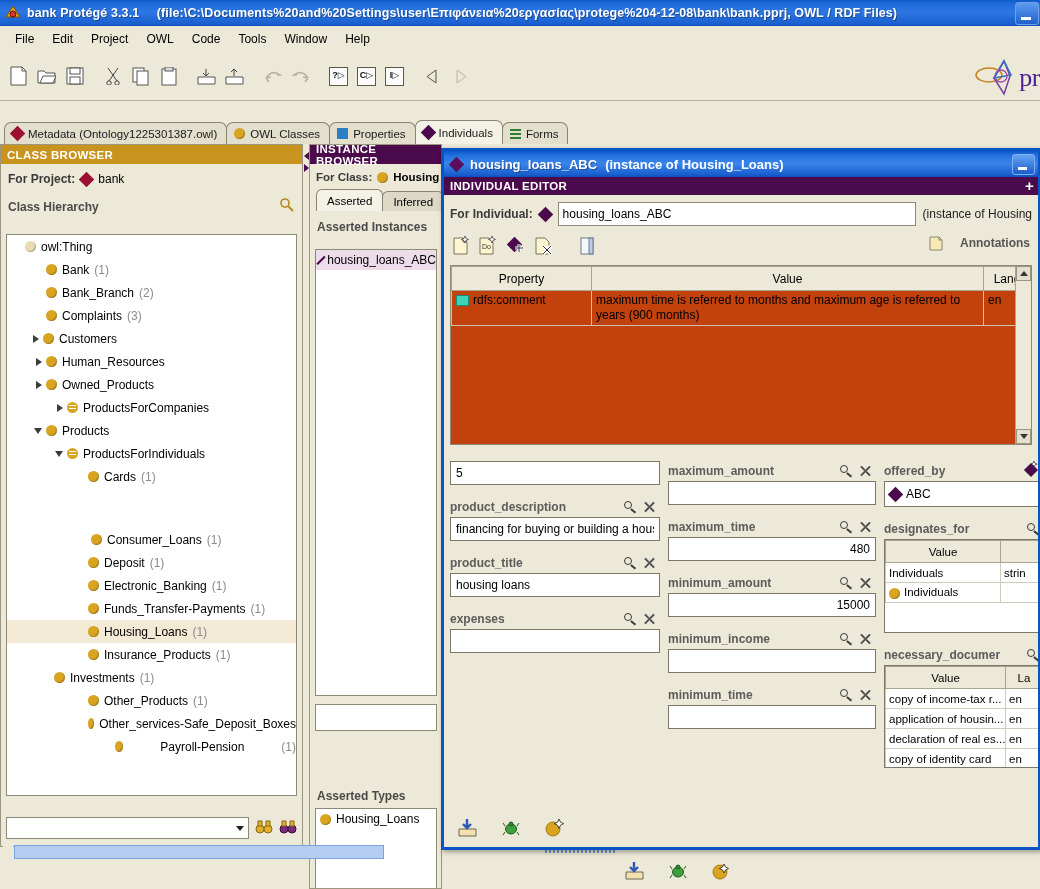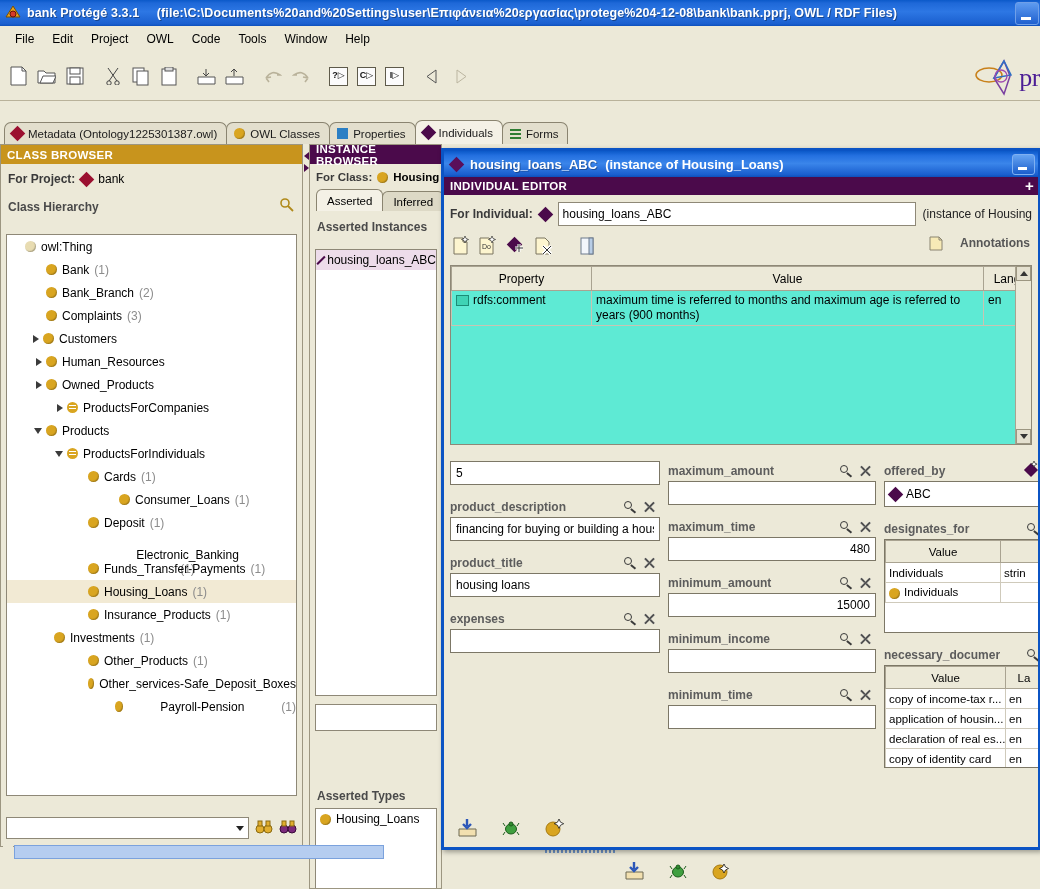--- a/index.html
+++ b/index.html
@@ -216,21 +216,21 @@
   .ie-name-input{
     width:360px;height:24px;background:#fff;border:1px solid #8e8877;box-sizing:border-box;
     font-size:12px;color:#000;padding:2px 4px;font-family:inherit;
   }
   .ie-instof{font-size:12px;color:#222;white-space:nowrap;}
 
   .ie-tools{display:flex;align-items:center;gap:8px;padding:2px 6px 3px 8px;position:relative;height:26px;}
   .ie-annot{position:absolute;right:8px;top:4px;display:flex;gap:17px;font-size:12px;font-weight:bold;color:#565656;}
 
   .annot-table-wrap{
-    margin:2px 6px 0 6px;border:1px solid #8e8877;background:#5eead4;height:180px;box-sizing:border-box;
+    margin:2px 6px 0 6px;border:1px solid #8e8877;background:#c2410c;height:180px;box-sizing:border-box;
     position:relative;overflow:hidden;
   }
   table.annot{width:100%;border-collapse:collapse;font-size:12px;table-layout:fixed;}
   table.annot th{
     background:#ece9d8;border:1px solid #a9a391;font-weight:normal;font-size:12px;height:21px;color:#000;
   }
   table.annot td{border:1px solid #c9c4b2;vertical-align:top;padding:2px 4px;font-size:12px;line-height:15px;}
   .annot-scroll{
     position:absolute;right:0;top:0;width:15px;bottom:0;background:#ece9d8;border-left:1px solid #a9a391;
   }
@@ -518,33 +518,33 @@
             <span class="twist open"></span>
             <span class="classbox"></span>
             <span class="tname">ProductsForIndividuals</span>
           </div>
           <div class="trow" style="padding-left: 67px;">
             <span class="twist"></span>
             <span class="circ"></span>
             <span class="tname">Cards</span>
             <span class="tcount">(1)</span>
           </div>
-          <div class="trow" style="padding-left: 98px;">
+          <div class="trow" style="padding-left: 70px; margin-top: 40px;">
             <span class="twist"></span>
             <span class="circ"></span>
             <span class="tname">Consumer_Loans</span>
             <span class="tcount">(1)</span>
           </div>
           <div class="trow" style="padding-left: 67px;">
             <span class="twist"></span>
             <span class="circ"></span>
             <span class="tname">Deposit</span>
             <span class="tcount">(1)</span>
           </div>
-          <div class="trow" style="padding-left: 67px; flex-direction: column;">
+          <div class="trow" style="padding-left: 67px;">
             <span class="twist"></span>
             <span class="circ"></span>
             <span class="tname">Electronic_Banking</span>
             <span class="tcount">(1)</span>
           </div>
           <div class="trow" style="padding-left: 67px;">
             <span class="twist"></span>
             <span class="circ"></span>
             <span class="tname">Funds_Transfer-Payments</span>
             <span class="tcount">(1)</span>

